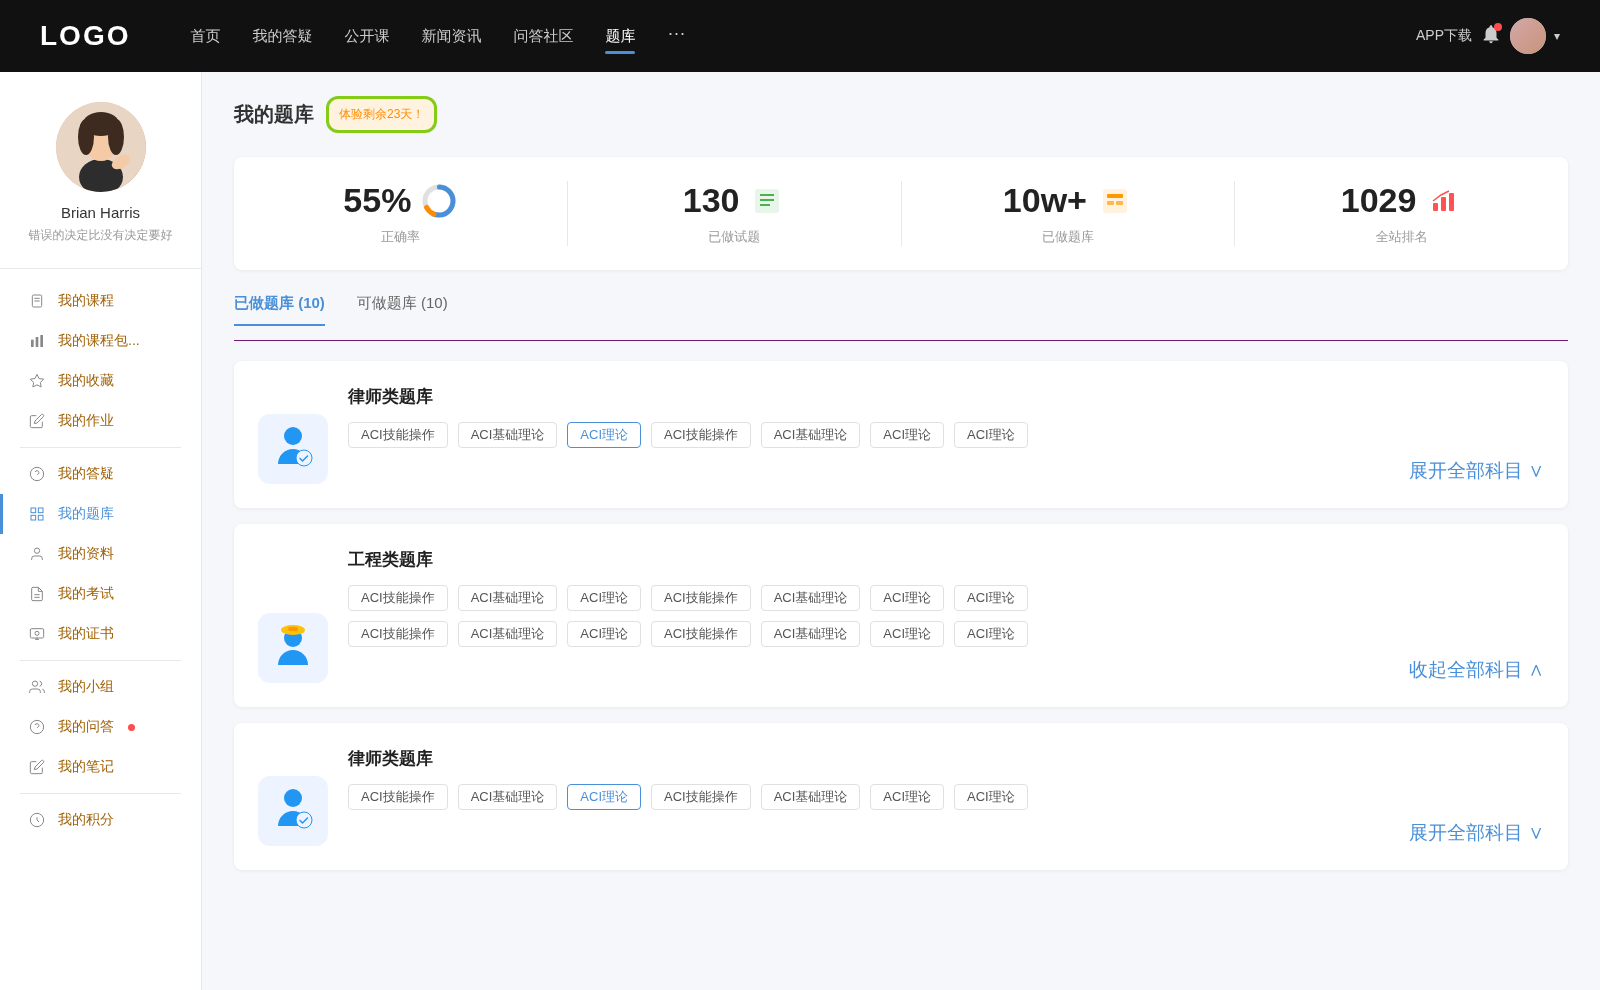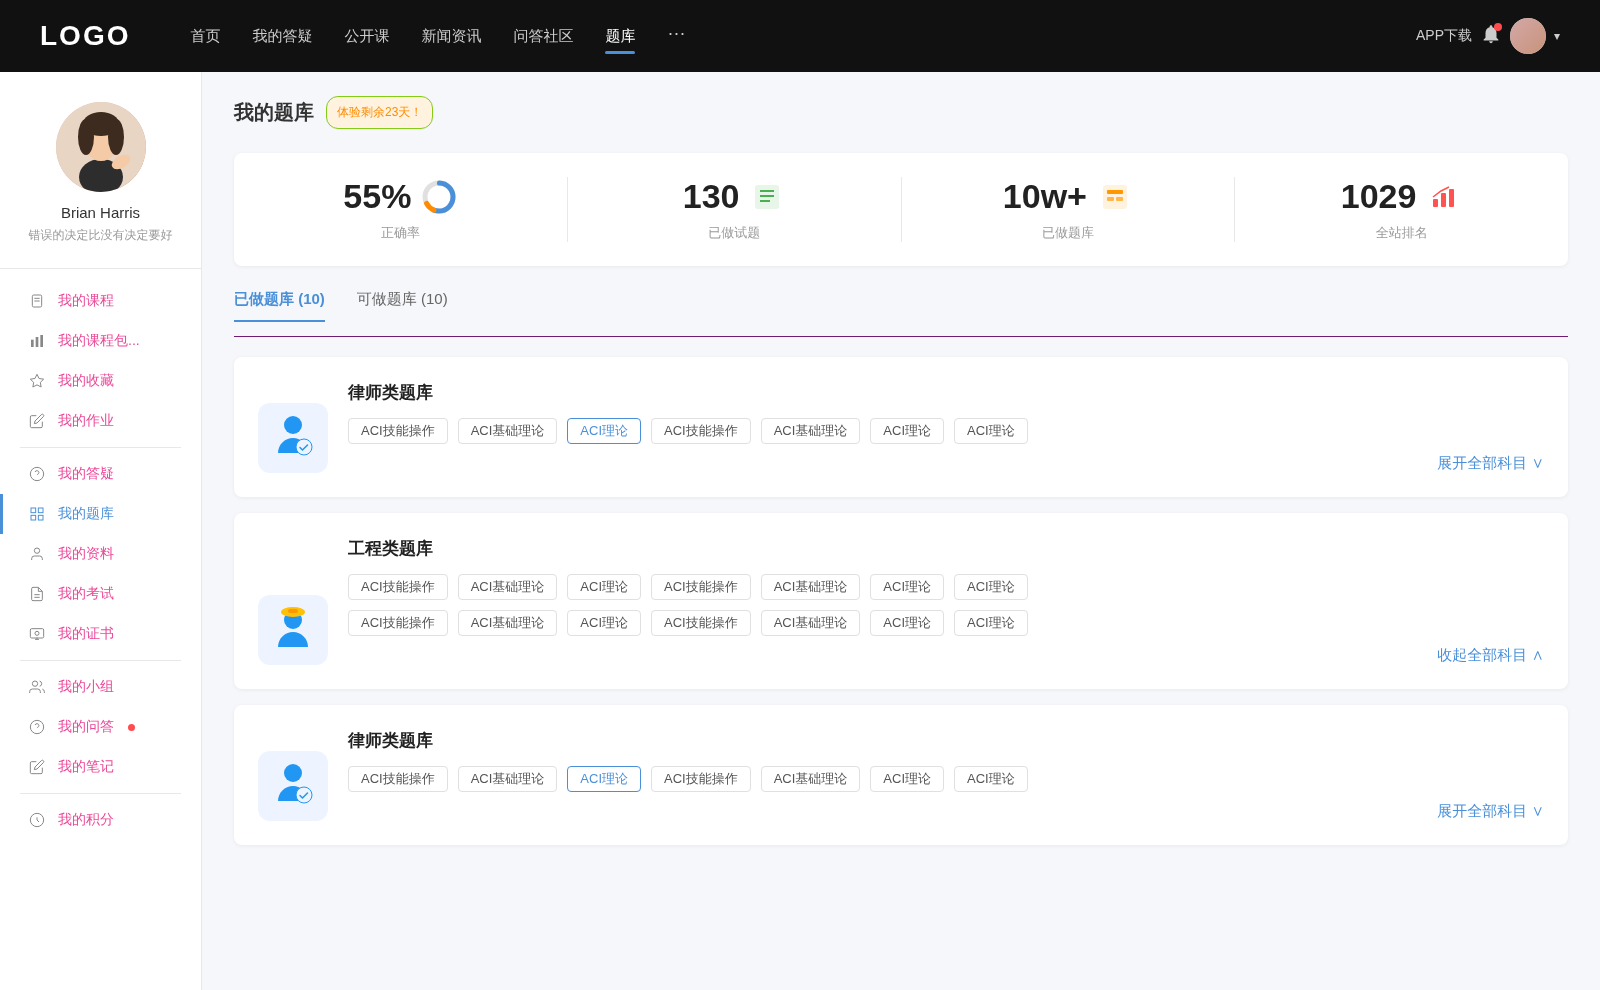--- a/index.html
+++ b/index.html
@@ -132,21 +132,21 @@
     .sidebar-menu {
       list-style: none;
       padding: 0;
     }
     .sidebar-menu-item {
       display: flex;
       align-items: center;
       padding: 11px 28px;
       cursor: pointer;
       font-size: 14px;
-      color: #ec4899;
+      color: #a16207;
       gap: 12px;
       position: relative;
     }
     .sidebar-menu-item.active {
       color: #4a90d9;
       font-weight: 500;
     }
     .sidebar-menu-item.active::before {
       content: '';
       position: absolute;
@@ -188,21 +188,21 @@
       font-size: 20px;
       font-weight: 600;
       color: #333;
     }
     .trial-badge {
       background: #fff3e0;
       color: #ff8c00;
       font-size: 12px;
       padding: 7px 10px;
       border-radius: 12px;
-      border: 1px solid #84cc16;
+      border: 3px solid #84cc16;
     }
 
     
     .stats-row {
       display: flex;
       background: white;
       border-radius: 8px;
       padding: 24px 0;
       margin-bottom: 24px;
       box-shadow: 0 1px 4px rgba(0,0,0,0.06);
@@ -303,21 +303,21 @@
       border-radius: 4px;
       padding: 3px 12px;
       cursor: pointer;
     }
     .tag.active-tag {
       color: #4a90d9;
       border-color: #4a90d9;
     }
     .qbank-expand {
       text-align: right;
-      font-size: 15px;
+      font-size: 19px;
       color: #4a90d9;
       cursor: pointer;
       margin-top: 8px;
     }
 
     
     .lawyer-figure {
       width: 54px; height: 54px;
     }
     .engineer-figure {

